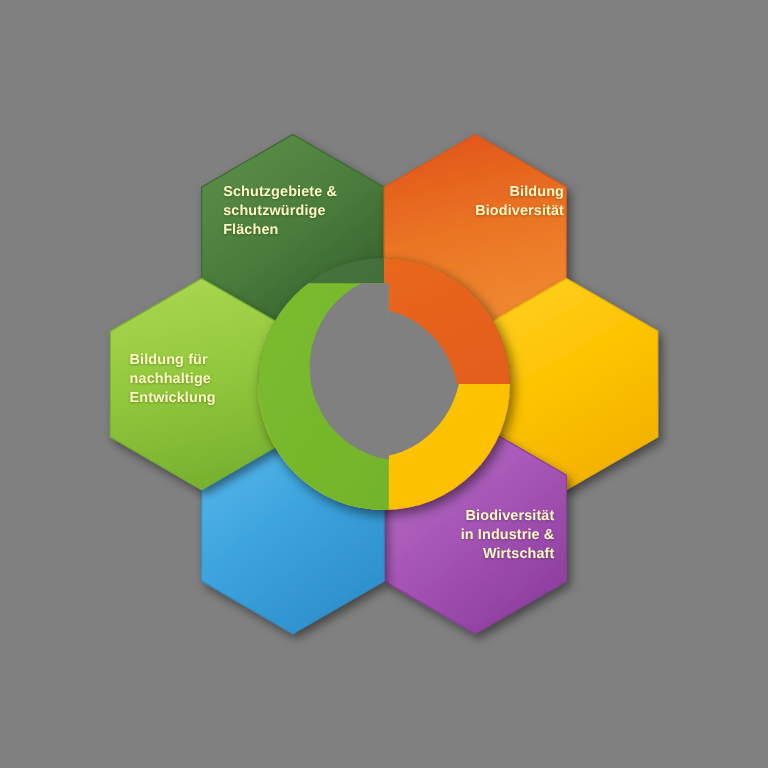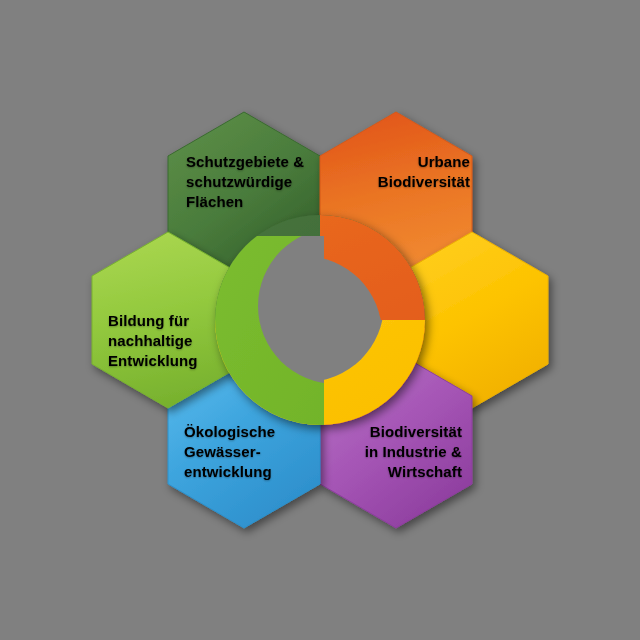--- a/index.html
+++ b/index.html
@@ -17,23 +17,23 @@
     width: 640px;
     height: 640px;
     background: #808080;
   }
   #stage {
     position: absolute;
     inset: 0;
   }
   .hex-label {
     position: absolute;
-    color: #000000;
+    color: #fef9c3;
     font-family: "Liberation Sans", sans-serif;
-    font-size: 15px;
+    font-size: 12px;
     font-weight: 700;
     line-height: 1.32;
     letter-spacing: 0.1px;
     white-space: pre-line;
     text-shadow: 0 1px 2px rgba(0,0,0,0.30);
     pointer-events: none;
   }
   .lbl-left  { text-align: left; }
   .lbl-right { text-align: right; }
 </style>
@@ -166,28 +166,25 @@
       </g>
 
       <circle cx="320" cy="320" r="48" fill="#808080"></circle>
     </g>
   </svg>
 
   <div class="hex-label lbl-left" style="left:186px; top:152px; width:136px;">Schutzgebiete &amp;
 schutzwürdige
 Flächen</div>
 
-  <div class="hex-label lbl-right" style="left:334px; top:152px; width:136px;">Urbane
+  <div class="hex-label lbl-right" style="left:334px; top:152px; width:136px;">Bildung
 Biodiversität</div>
 
 
   <div class="hex-label lbl-right" style="left:336px; top:422px; width:126px;">Biodiversität
 in Industrie &amp;
 Wirtschaft</div>
 
-  <div class="hex-label lbl-left" style="left:184px; top:422px; width:130px;">Ökologische
-Gewässer-
-entwicklung</div>
 
-  <div class="hex-label lbl-left" style="left:108px; top:292px; width:126px;margin-top:19px;">Bildung für
+  <div class="hex-label lbl-left" style="left:108px; top:292px; width:126px;">Bildung für
 nachhaltige
 Entwicklung</div>
 </div>
 
 </body></html>

